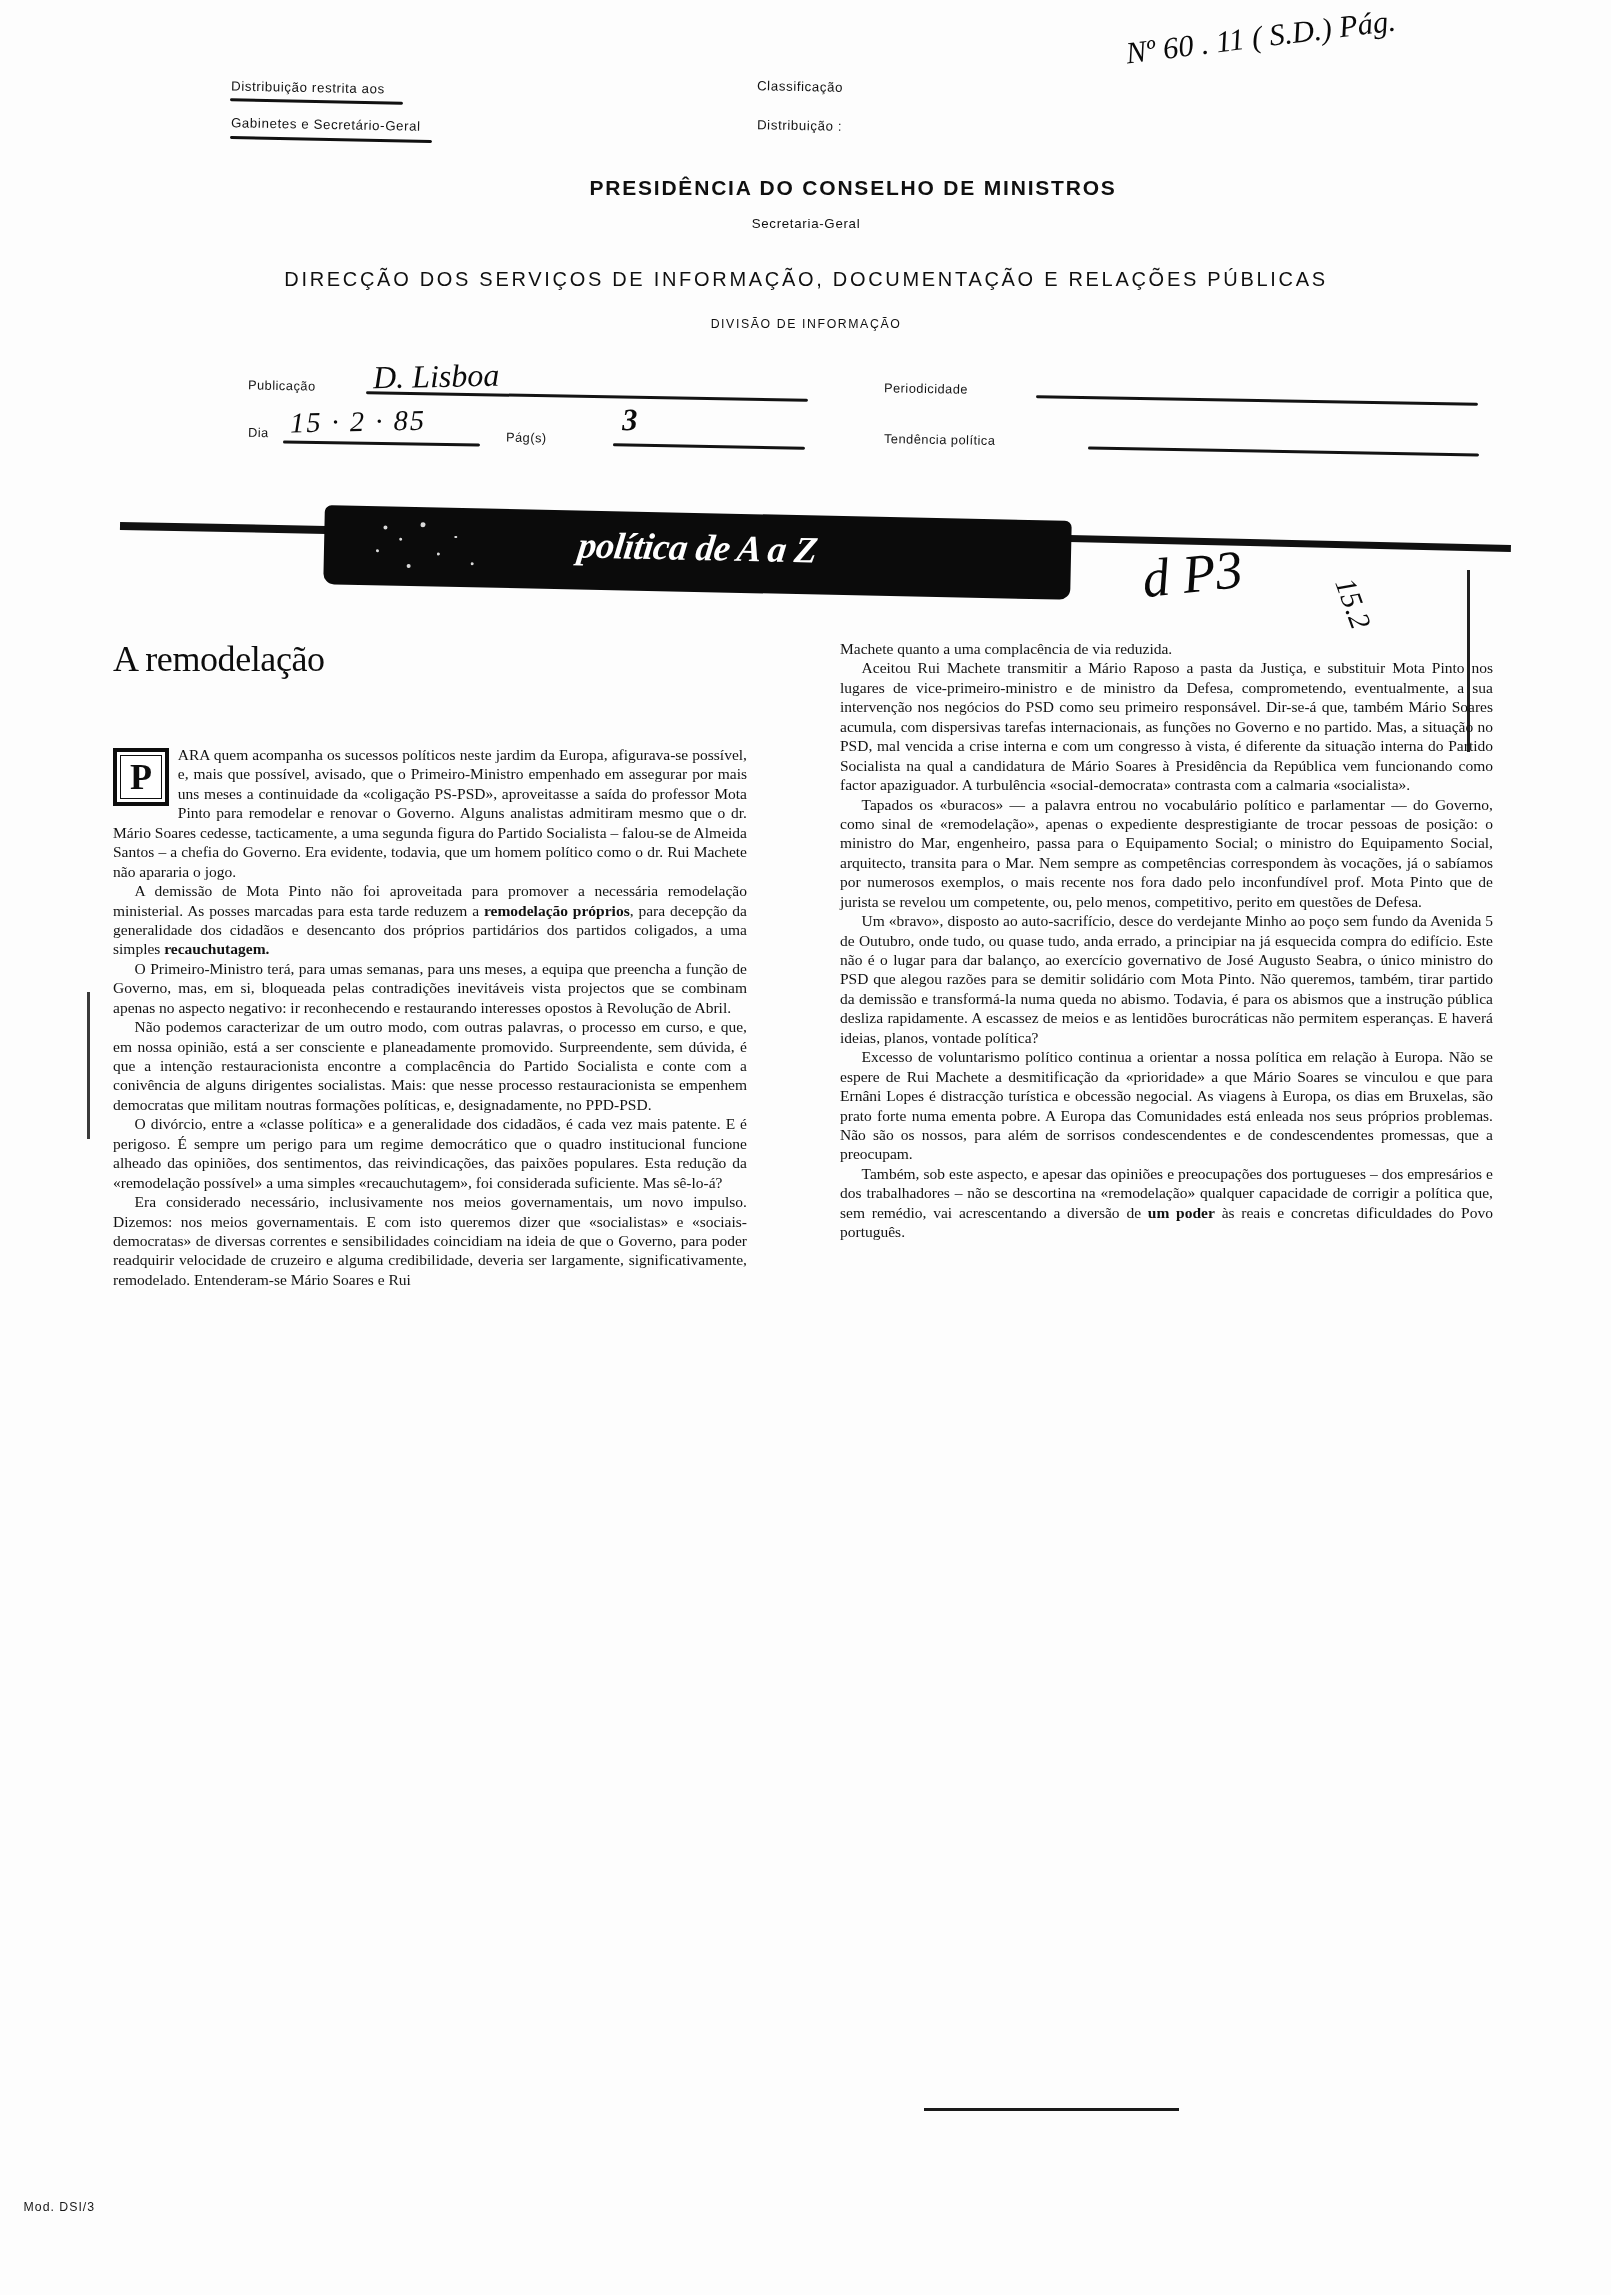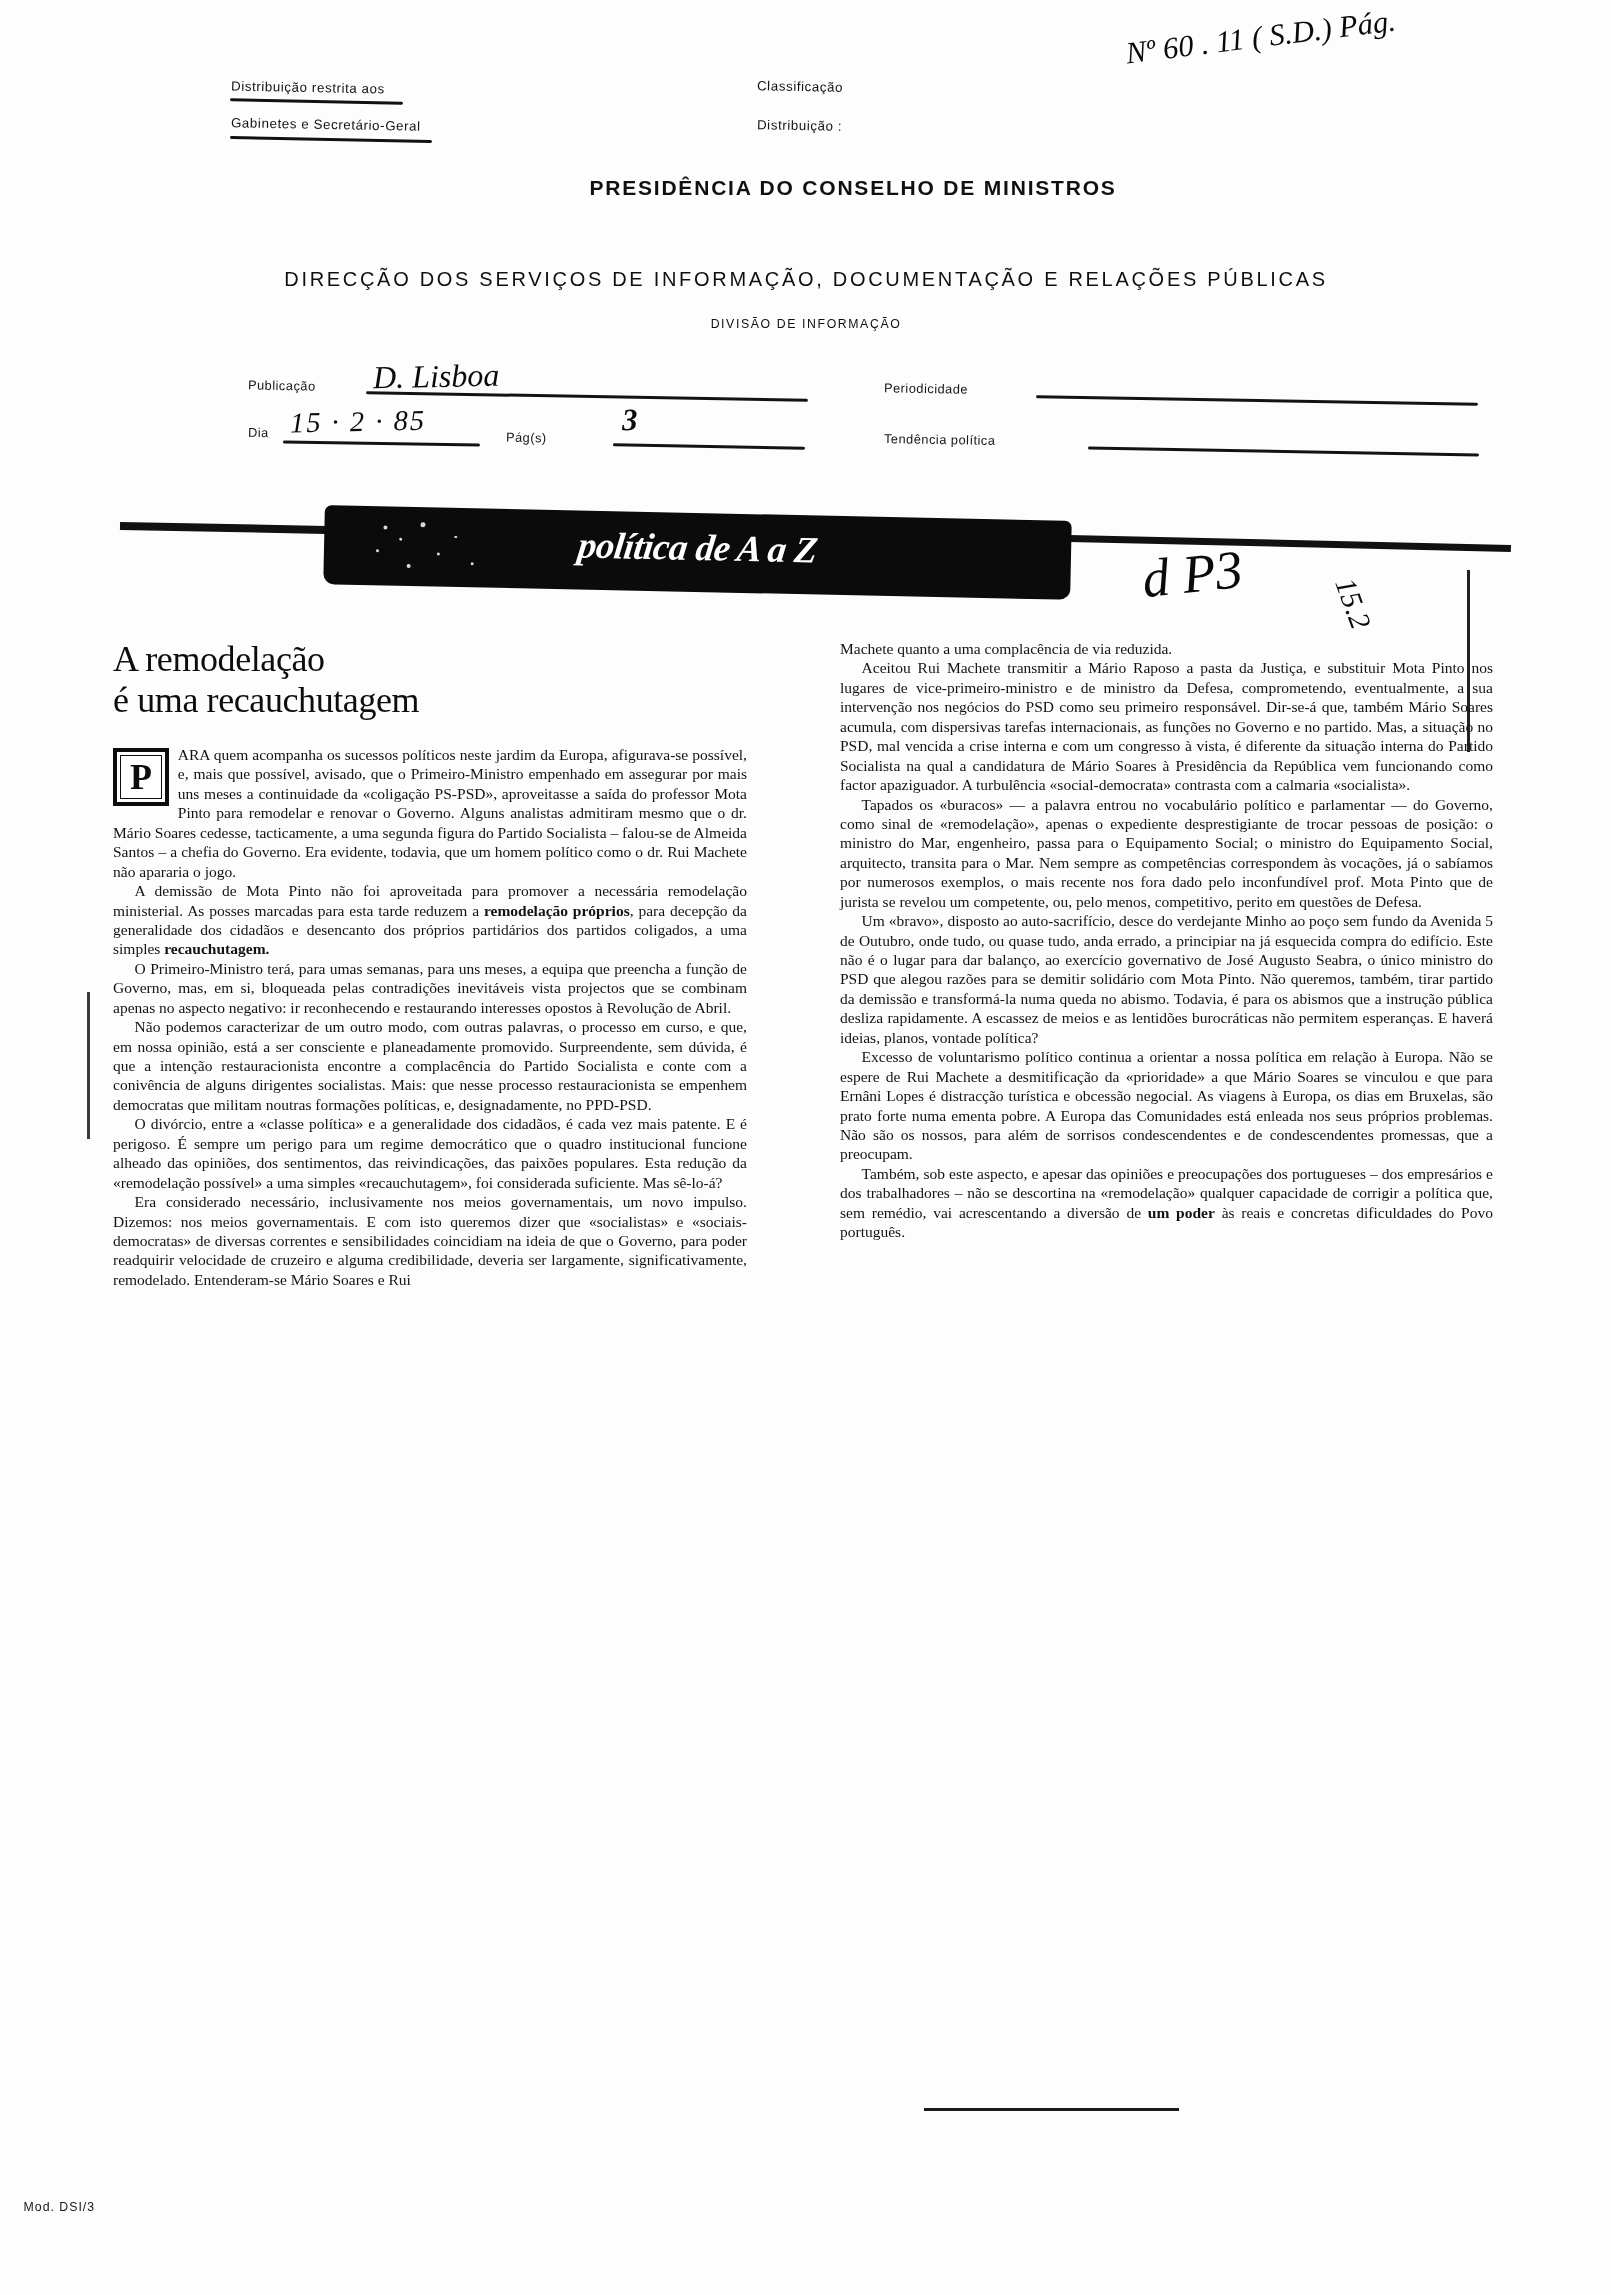--- a/index.html
+++ b/index.html
@@ -87,20 +87,21 @@
     <div class="ff" style="left:231px;top:63px;transform:rotate(1.1deg);">Gabinetes e Secretário-Geral</div>
     <div class="ffline" style="left:230px;top:84px;width:202px;transform:rotate(1.2deg);"></div>
 
     <div class="ff" style="left:757px;top:24.6px;transform:rotate(1.1deg);">Classificação</div>
     <div class="ff" style="left:757px;top:64px;transform:rotate(1.1deg);">Distribuição :</div>
   </div>
 
   <div class="scrib" style="left:1125px;top:19.7px;font-size:30.5px;transform:rotate(-7deg);">Nº 60 . 11 ( S.D.) Pág.</div>
 
   <div class="org t1">PRESIDÊNCIA DO CONSELHO DE MINISTROS</div>
+  <div class="org t2">Secretaria-Geral</div>
   <div class="org t3">DIRECÇÃO DOS SERVIÇOS DE INFORMAÇÃO, DOCUMENTAÇÃO E RELAÇÕES PÚBLICAS</div>
   <div class="org t4">DIVISÃO DE INFORMAÇÃO</div>
 
   <div class="fieldrow">
     <div class="flabel" style="left:248px;top:378px;transform:rotate(1.1deg);">Publicação</div>
     <div class="hand" style="left:373px;top:358px;font-size:32px;">D. Lisboa</div>
     <div class="fline" style="left:366px;top:395px;width:442px;transform:rotate(1.0deg);"></div>
 
     <div class="flabel" style="left:884px;top:381px;transform:rotate(1.0deg);">Periodicidade</div>
     <div class="hand" style="left:1042px;top:373px;font-size:23.6px;"></div>
@@ -136,21 +137,20 @@
   </div>
 
   <div class="scrib" style="left:1142px;top:543px;font-size:54px;transform:rotate(-6deg);">d  P3</div>
   <div class="scrib" style="left:1327px;top:587px;font-size:29.5px;transform:rotate(70deg);">15.2</div>
   <div class="edgebar"></div>
   <div class="edgebar2"></div>
 
   <div class="article">
     <div class="headline">
       <div>A remodelação</div>
-      <div>é uma recauchutagem</div>
     </div>
   </div>
 
   <div class="cols">
 
     <div class="col left">
       <p class="first">
         <span class="dropcap">
           <span>P</span>
         </span>

